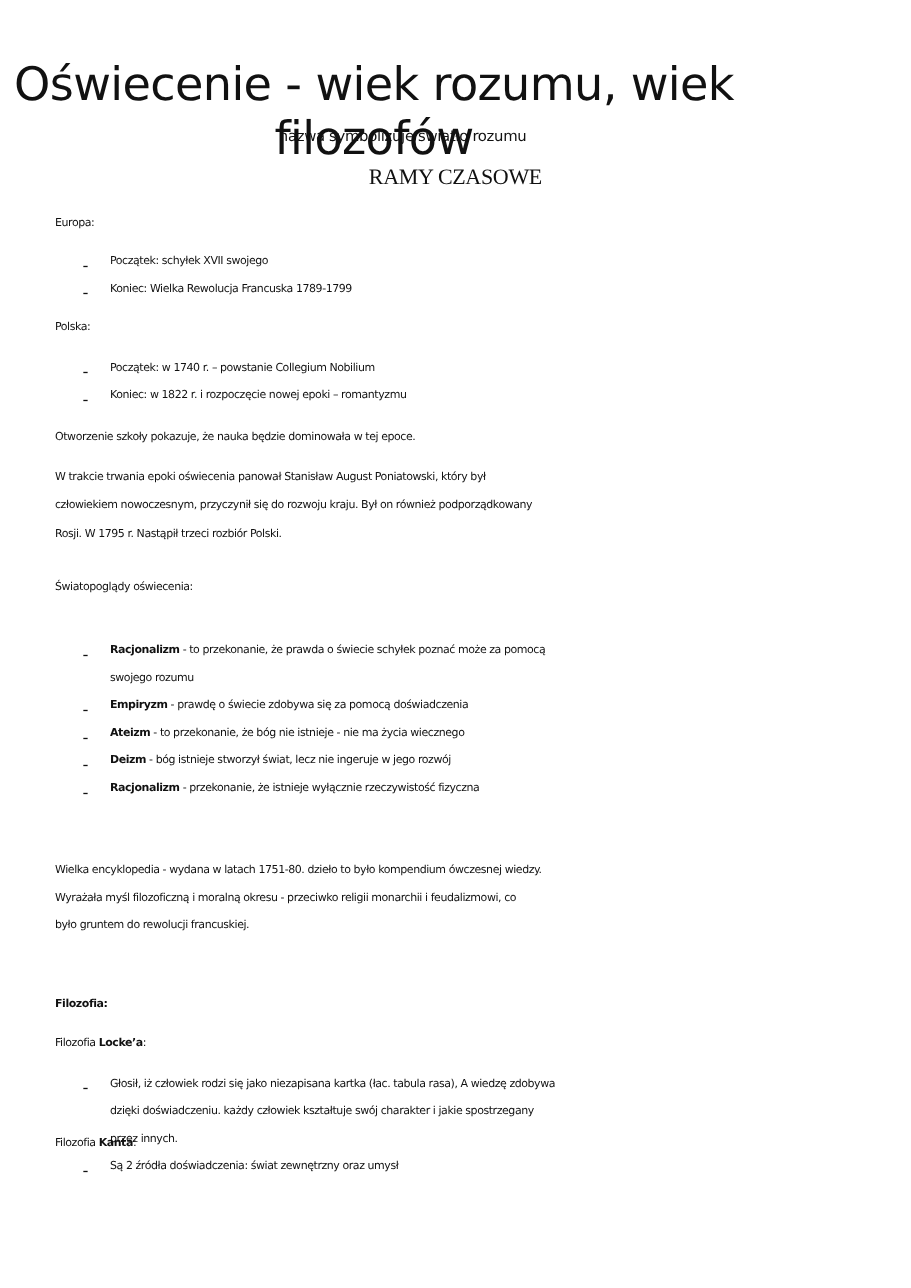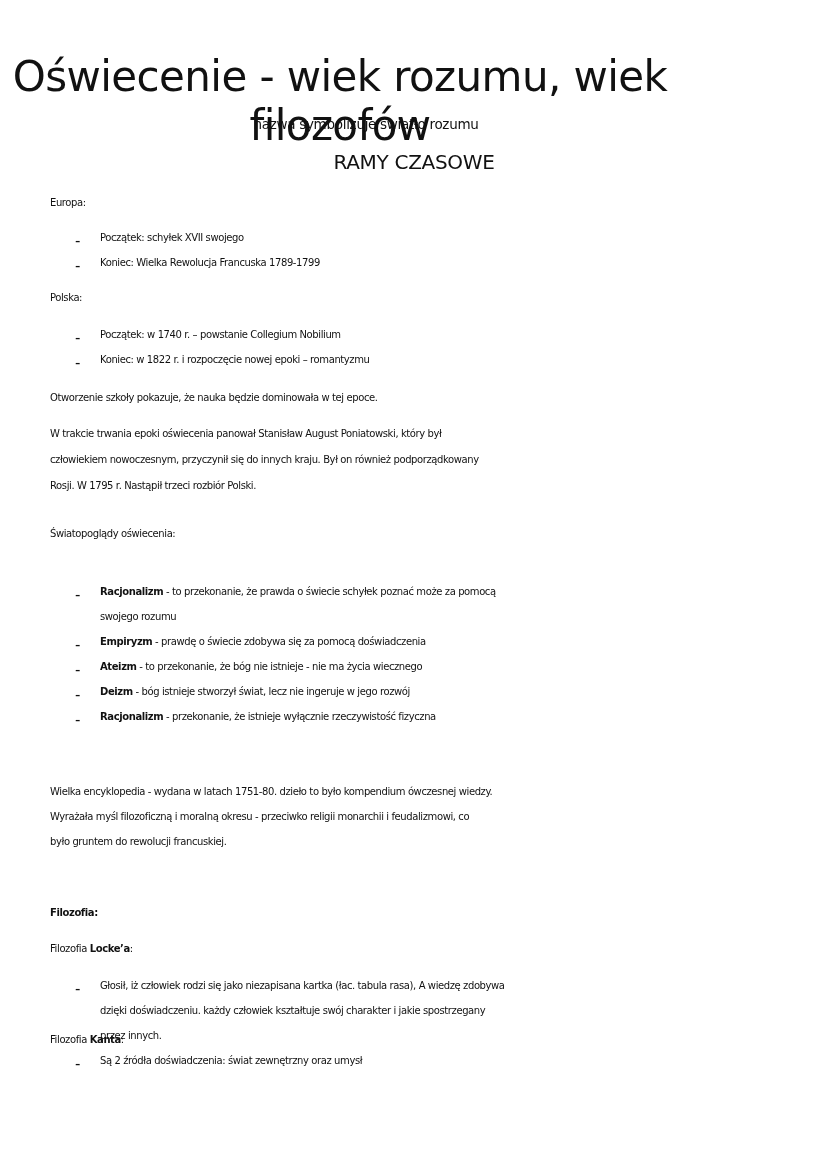--- a/index.html
+++ b/index.html
@@ -2,21 +2,21 @@
 <html><head>
 <meta charset="utf-8">
 <style>
   html, body { margin:0; padding:0; background:#ffffff; }
   body { width:828px; height:1171px; position:relative; overflow:hidden;
          font-family:"DejaVu Sans", sans-serif; color:#111; }
   .ln { position:absolute; white-space:nowrap; font-size:10px; letter-spacing:-0.4px; }
   .title { position:absolute; left:0; width:680px; text-align:center; top:52px;
            font-size:42px; letter-spacing:-0.6px; }
   .sub { position:absolute; left:0; width:732px; text-align:center; top:116px; font-size:13.5px; letter-spacing:-0.3px; }
-  .h2 { position:absolute; left:0; width:828px; text-align:center; top:150px; font-size:20px; letter-spacing:-0.3px; }
+  .h2 { position:absolute; left:0; width:828px; text-align:center; top:150px; font-size:20px; letter-spacing:-0.3px;font-family:Liberation Serif, serif; }
   .dash { position:absolute; font-size:15px; }
   b { font-weight:bold;text-align:center; }
 </style>
 </head>
 <body>
 
 <div>
   <div class="title">Oświecenie - wiek rozumu, wiek filozofów</div>
   <div class="sub">nazwa symbolizuje światło rozumu</div>
   <div class="h2">RAMY CZASOWE</div>
@@ -28,21 +28,21 @@
   <div class="ln" style="left:100px;top:257px">Koniec: Wielka Rewolucja Francuska 1789-1799</div>
 
   <div class="ln" style="left:50px;top:292px">Polska:</div>
   <div class="dash" style="left:75px;top:329px">-</div>
   <div class="ln" style="left:100px;top:329px">Początek: w 1740 r.  – powstanie Collegium Nobilium</div>
   <div class="dash" style="left:75px;top:354px">-</div>
   <div class="ln" style="left:100px;top:354px">Koniec: w 1822 r. i rozpoczęcie nowej epoki – romantyzmu</div>
 
   <div class="ln" style="left:50px;top:392px">Otworzenie szkoły pokazuje, że nauka będzie dominowała w tej epoce.</div>
   <div class="ln" style="left:50px;top:428px">W trakcie trwania epoki oświecenia panował Stanisław August Poniatowski, który był</div>
-  <div class="ln" style="left:50px;top:454px">człowiekiem nowoczesnym, przyczynił się do innych kraju. Był on również podporządkowany</div>
+  <div class="ln" style="left:50px;top:454px">człowiekiem nowoczesnym, przyczynił się do rozwoju kraju. Był on również podporządkowany</div>
   <div class="ln" style="left:50px;top:480px">Rosji. W 1795 r. Nastąpił trzeci rozbiór Polski.</div>
 
   <div class="ln" style="left:50px;top:528px;font-weight:normal">Światopoglądy oświecenia:</div>
 
   <div class="dash" style="left:75px;top:586px">-</div>
   <div class="ln" style="left:100px;top:586px"><b>Racjonalizm</b><span> - to przekonanie, że prawda o świecie schyłek poznać może za pomocą</span></div>
   <div class="ln" style="left:100px;top:611px">swojego rozumu</div>
   <div class="dash" style="left:75px;top:636px">-</div>
   <div class="ln" style="left:100px;top:636px"><b>Empiryzm</b><span> - prawdę o świecie zdobywa się za pomocą doświadczenia</span></div>
   <div class="dash" style="left:75px;top:661px">-</div>

